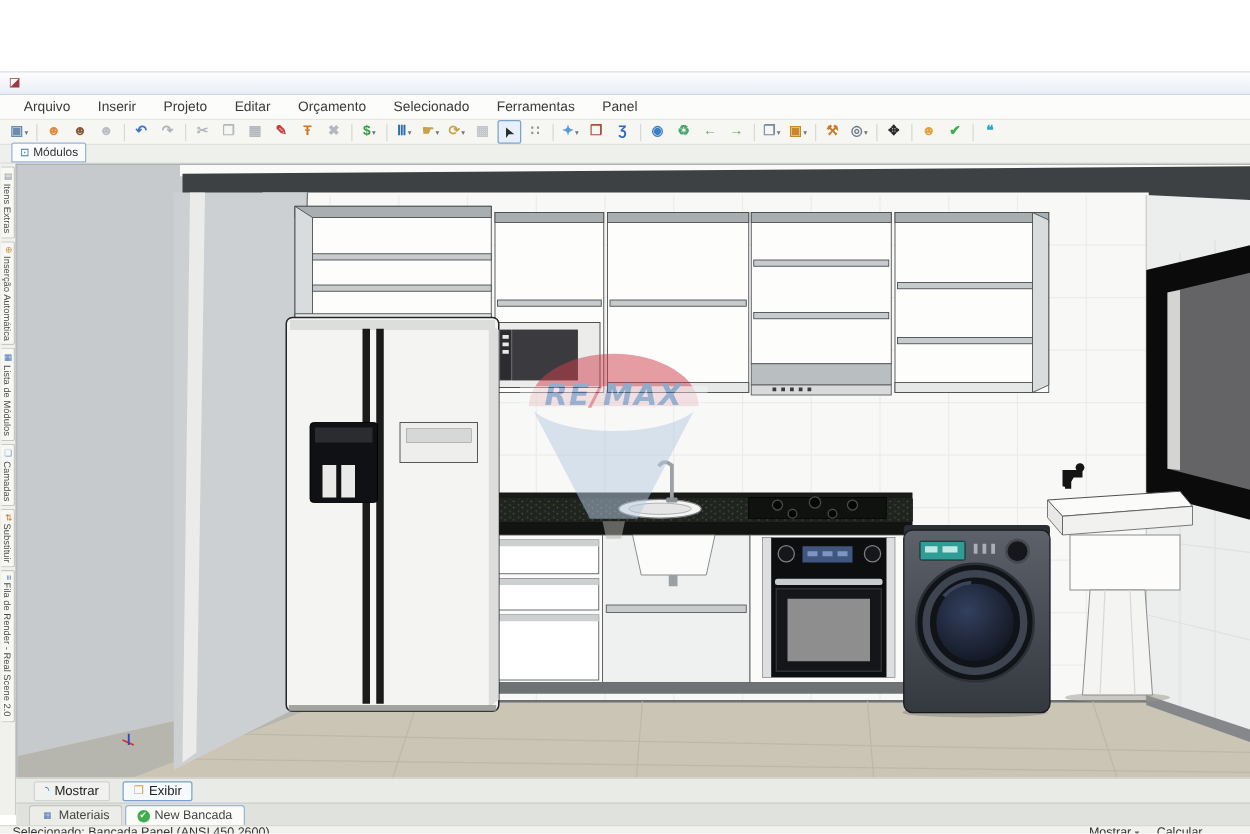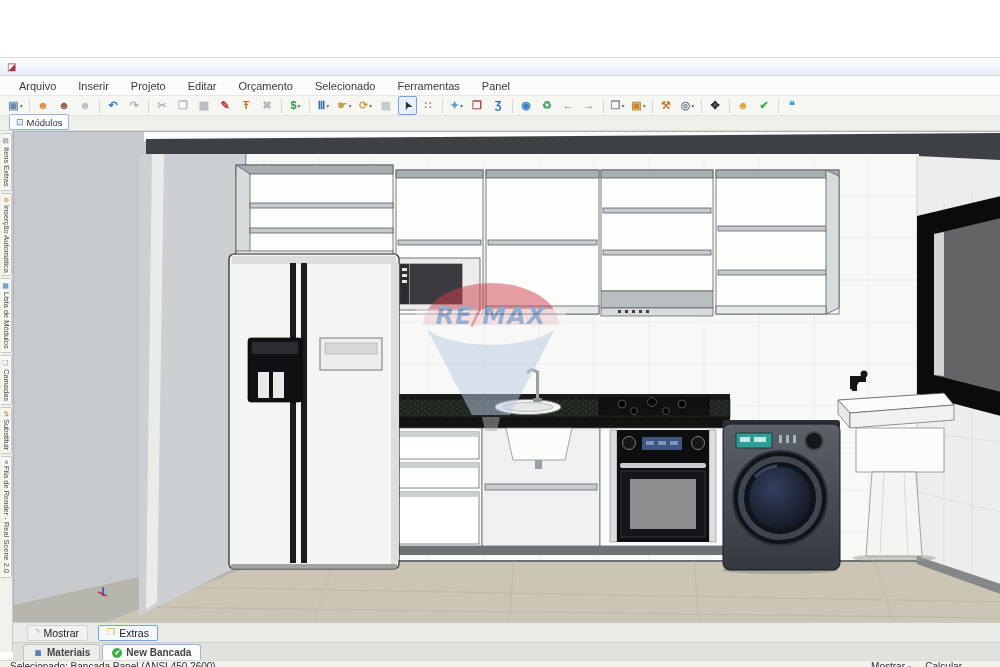--- a/index.html
+++ b/index.html
@@ -48,21 +48,21 @@
   .row1{position:absolute;left:13px;top:622px;width:987px;height:20px;background:#e9ebe6;
     border-top:1px solid #caccc7;display:flex;align-items:center;gap:10px;padding-left:14px;
     box-sizing:border-box;font-size:10.5px;color:#222;}
   .bbtn{display:flex;align-items:center;gap:4px;padding:1px 8px;border:1px solid #d2d4cf;
     background:#f1f2ef;border-radius:2px;}
   .bbtn.active{background:#f6f9fd;border-color:#7aa2cc;}
   .row2{position:absolute;left:13px;top:642px;width:987px;height:18px;background:#e0e2dd;
     border-top:1px solid #cccec9;display:flex;align-items:flex-end;gap:2px;padding-left:10px;
     box-sizing:border-box;font-size:10px;color:#444;}
   .btab{display:flex;align-items:center;gap:4px;padding:2px 9px;background:#ecece8;
-    border:1px solid #c3c5c0;border-bottom:none;border-radius:3px 3px 0 0;font-weight:bold;}
+    border:1px solid #c3c5c0;border-bottom:none;border-radius:3px 3px 0 0;}
   .btab.active{background:#fbfbf9;border-color:#9ab4d4;}
   .ic{font-size:9px;line-height:9px;}
   .ic.badge{border-radius:50%;width:10px;height:10px;display:inline-flex;align-items:center;
     justify-content:center;font-size:7px;}
   
   .statusbar{position:absolute;left:0;top:660px;width:1000px;height:7px;background:#f2f2ee;
     border-top:1px solid #d9d9d5;overflow:hidden;display:flex;justify-content:space-between;
     padding:0 10px;box-sizing:border-box;font-size:10px;color:#333;line-height:12px;white-space:nowrap;}
   .sb-right{display:flex;gap:14px;align-items:flex-start;margin-right:28px;}
   .sb-dd{font-size:7px;color:#666;}
@@ -612,21 +612,21 @@
 
   <div class="row1">
 
       <span class="bbtn">
         <span class="ic" style="color: rgb(31, 122, 194);">◝</span>
         <span>Mostrar</span>
       </span>
 
       <span class="bbtn active">
         <span class="ic" style="color: rgb(217, 163, 60);">❒</span>
-        <span>Extras</span>
+        <span>Exibir</span>
       </span>
     </div>
 
   <div class="row2">
 
       <span class="btab">
         <span class="ic badge" style="color: rgb(74, 122, 181); background: transparent;">▦</span>
         <span>Materiais</span>
       </span>
 

